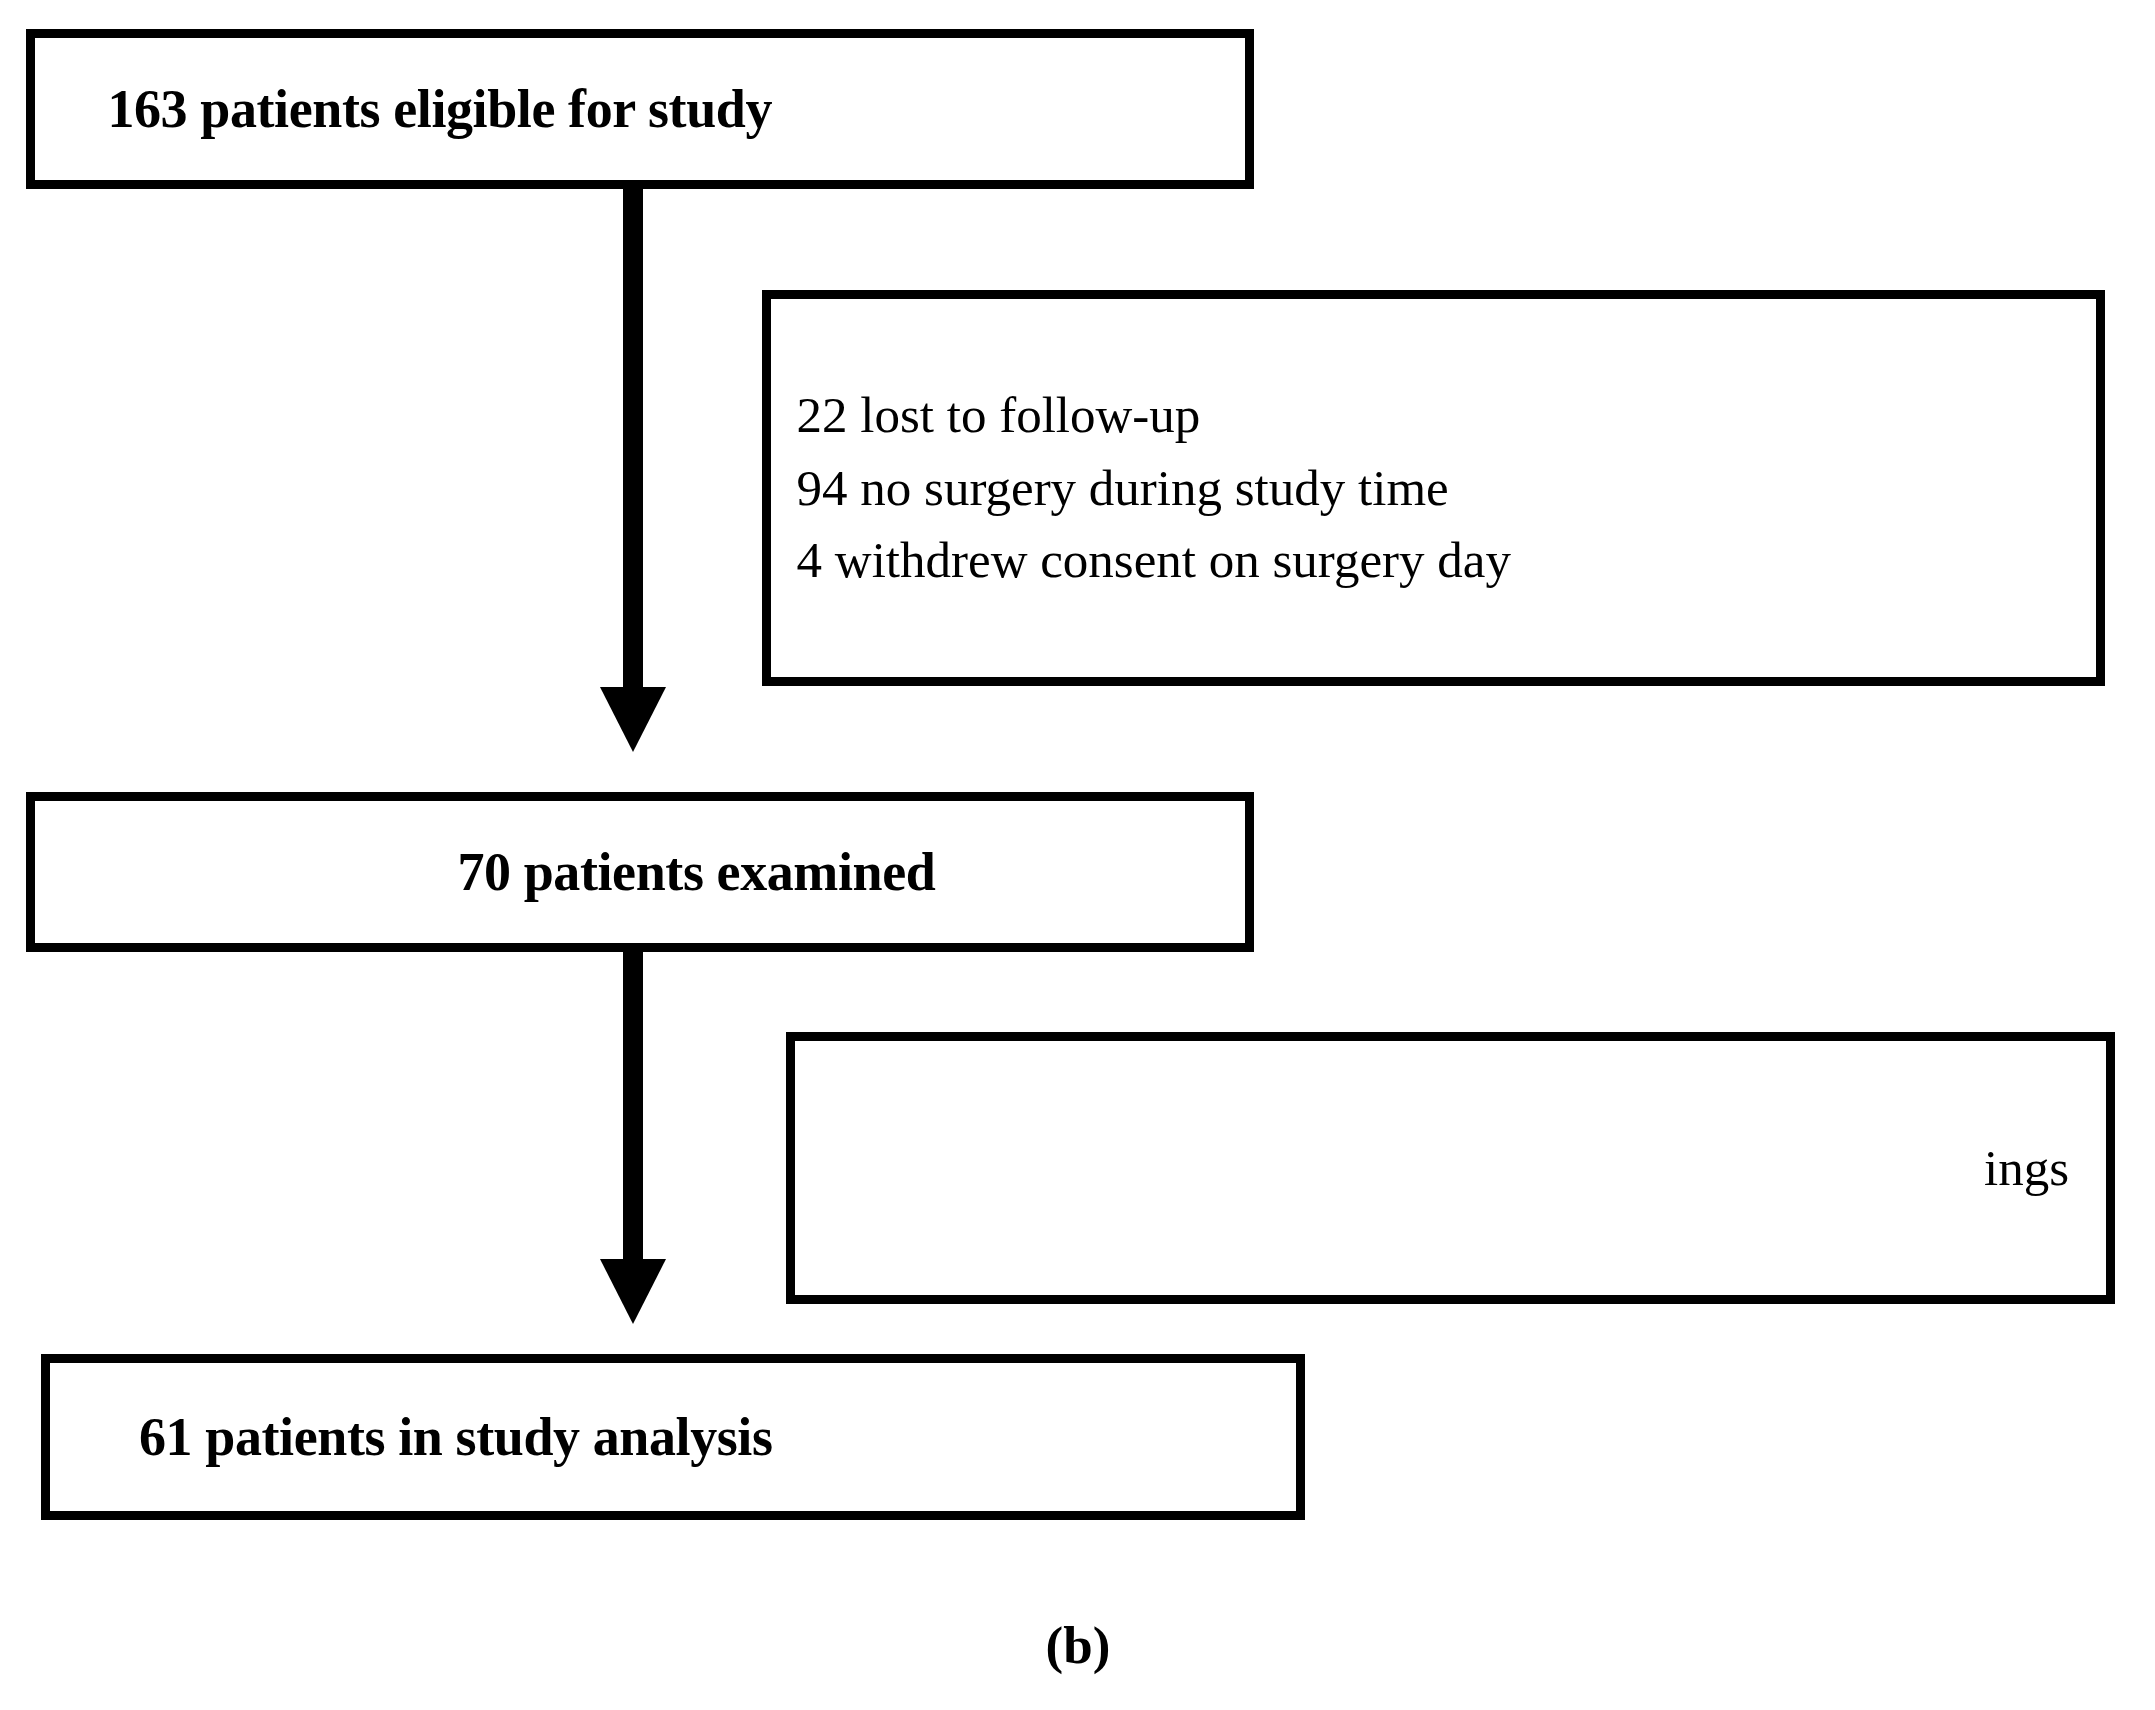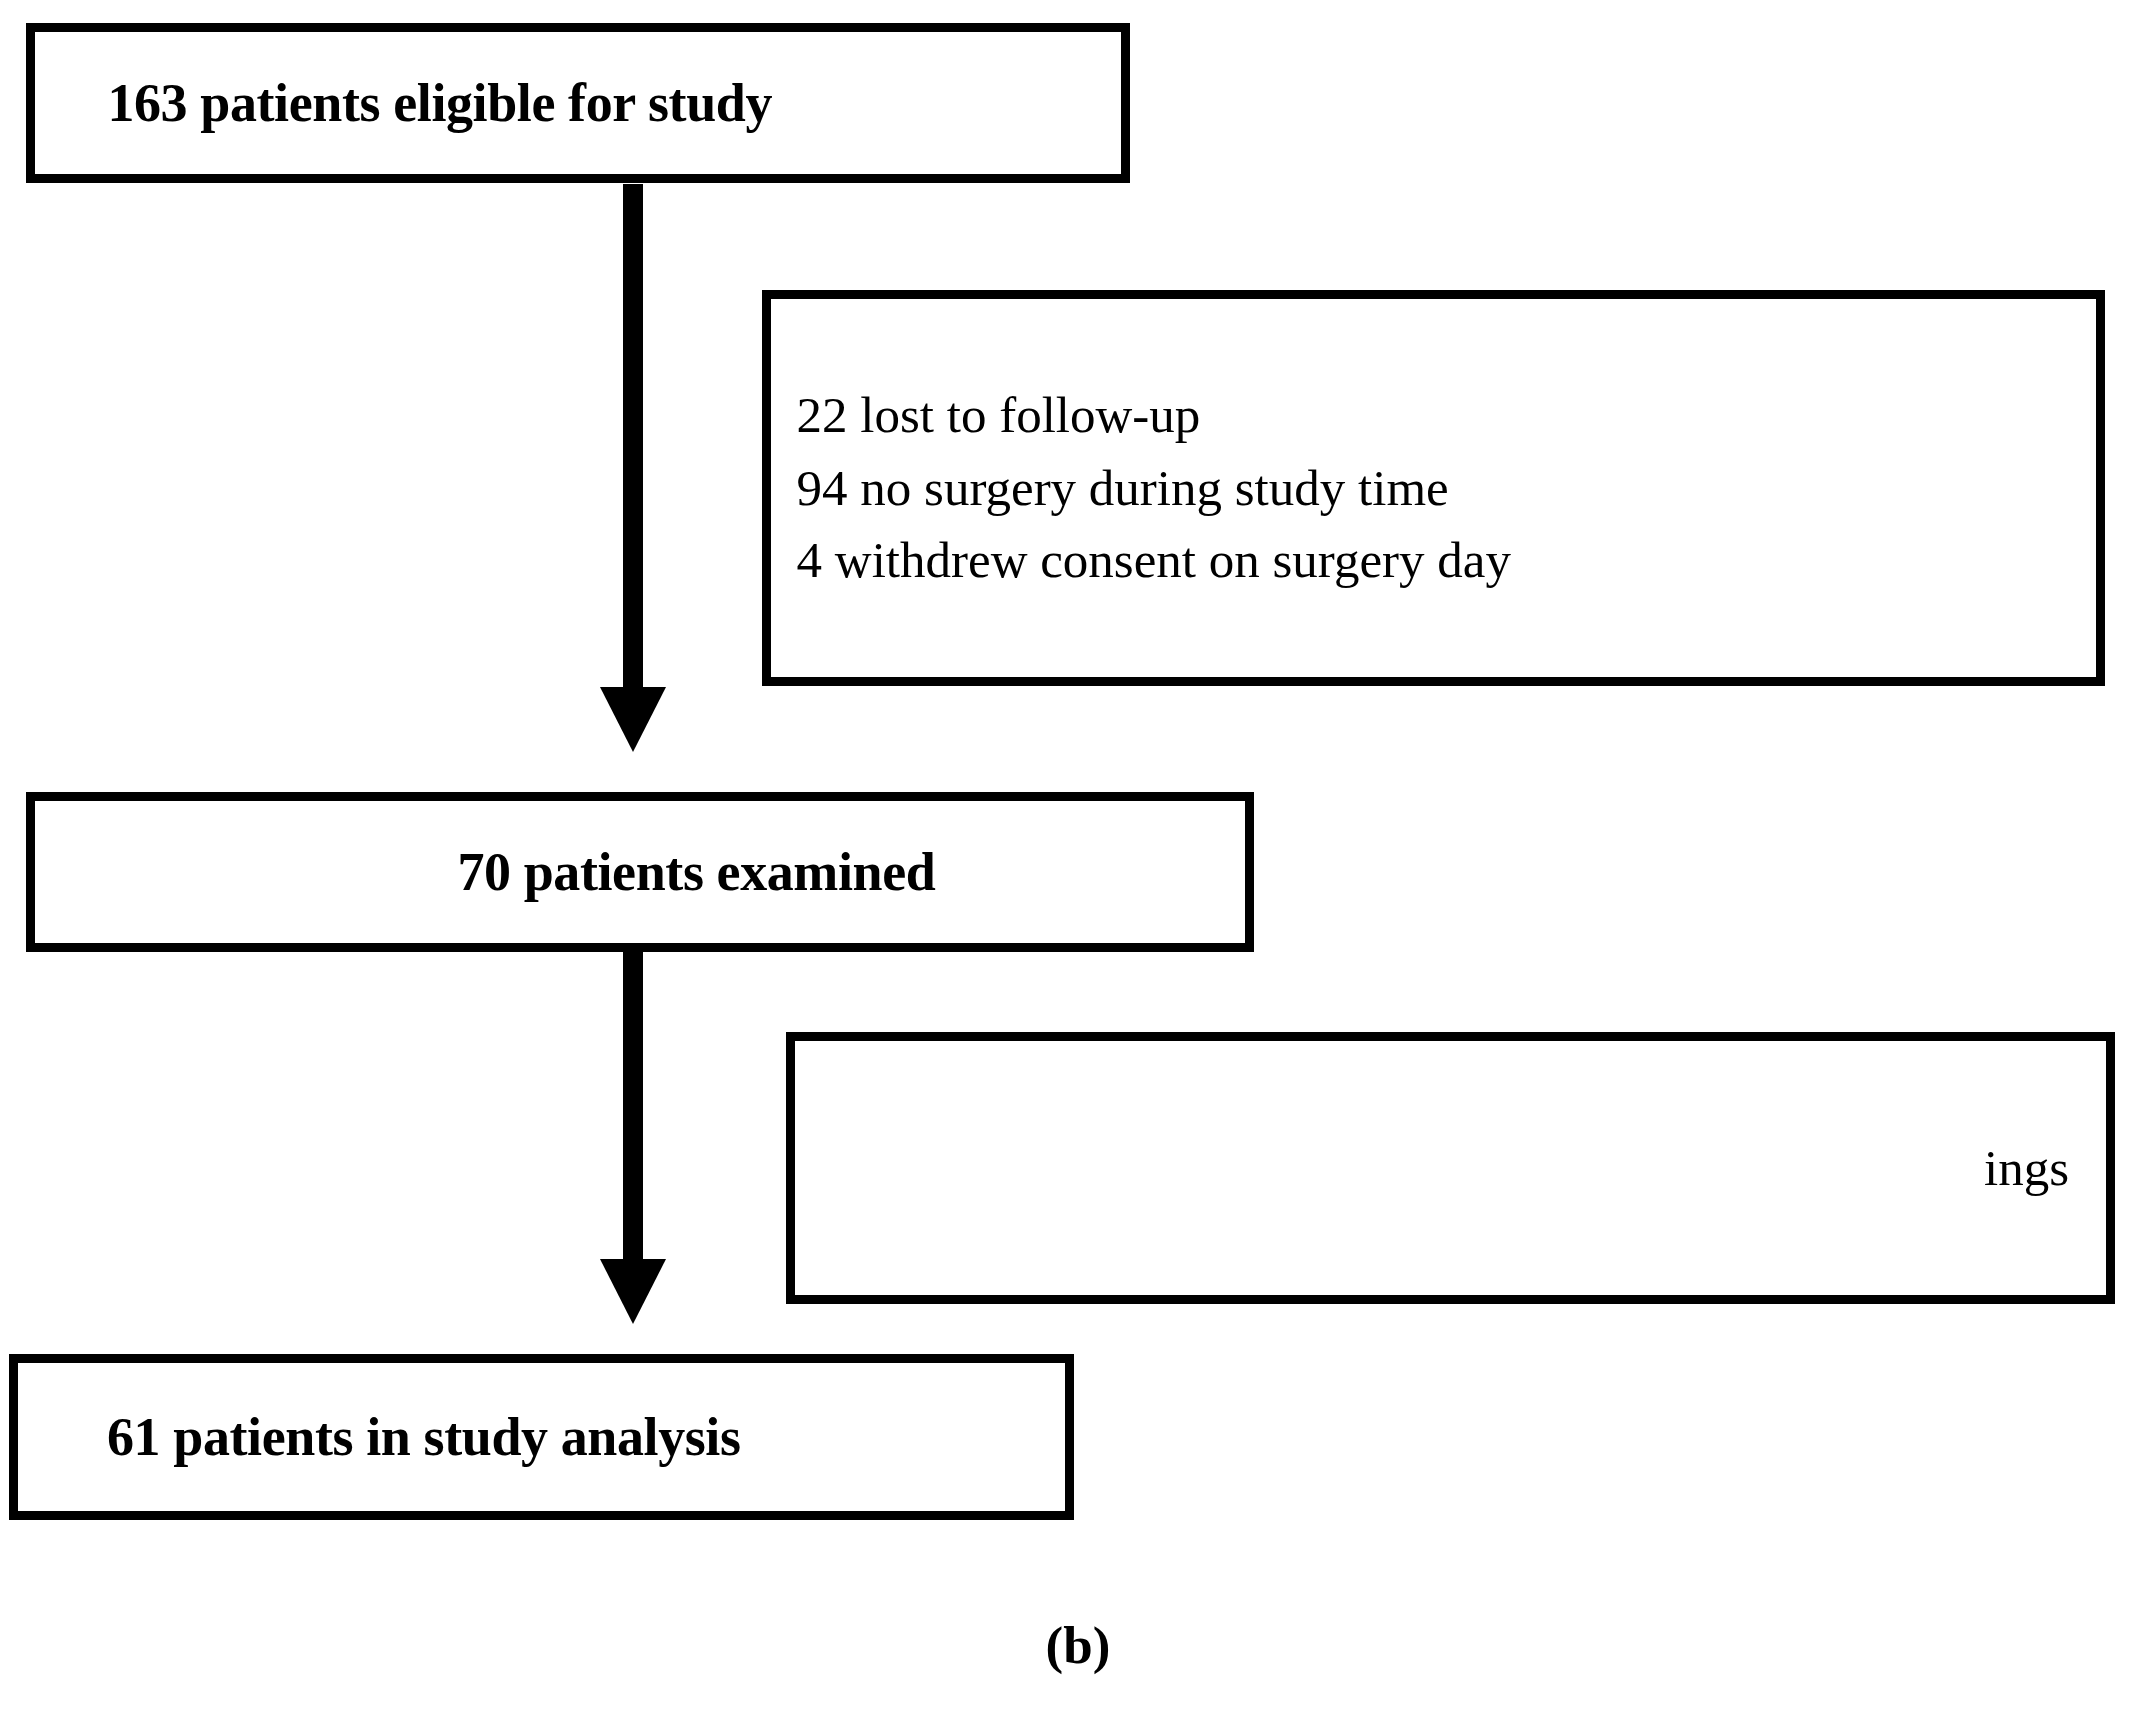--- a/index.html
+++ b/index.html
@@ -46,40 +46,40 @@
     white-space: normal;
   }
 
   .excl-line {
     display: block;
   }
 
   
   #box-eligible {
     left: 26.4px;
-    top: 23px;
-    width: 1104px;
+    top: 29px;
+    width: 1228px;
     height: 160px;
   }
   #box-eligible .box-text { padding-left: 72px; text-align: left; }
 
   
   #box-examined {
     left: 26.4px;
     top: 792px;
     width: 1228px;
     height: 160px;
   }
   #box-examined .box-text { padding-left: 112px; text-align: center; }
 
   
   #box-analysis {
-    left: 9px;
+    left: 41px;
     top: 1354px;
-    width: 1065px;
+    width: 1264px;
     height: 166px;
   }
   #box-analysis .box-text { padding-left: 89px; text-align: left; }
 
   
   #box-exclusions-1 {
     left: 762px;
     top: 290px;
     width: 1343px;
     height: 396px;

